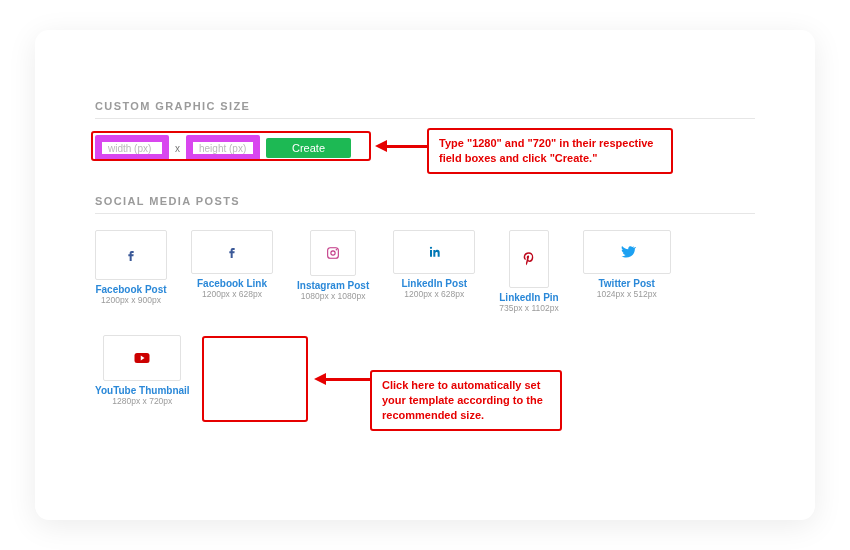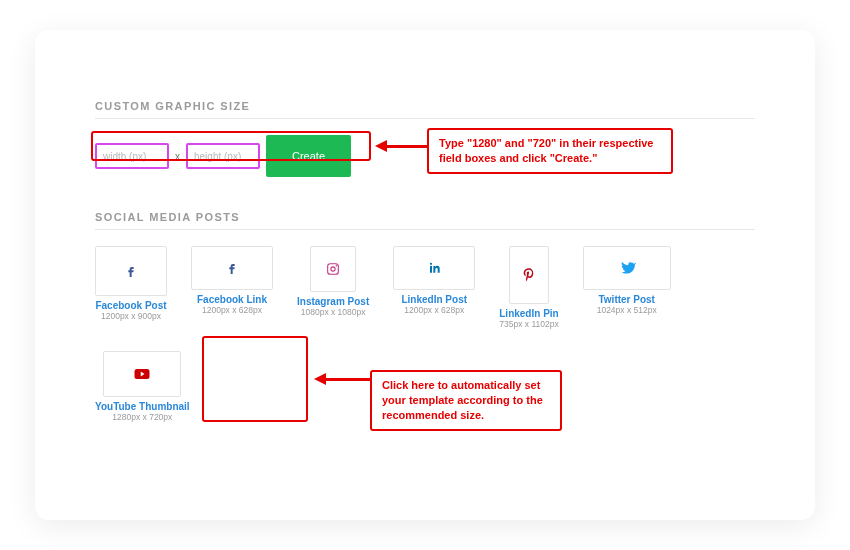--- a/index.html
+++ b/index.html
@@ -36,33 +36,33 @@
   .custom-size-row {
     display: flex;
     align-items: center;
     gap: 6px;
     margin-bottom: 34px;
     position: relative;
   }
   .size-input {
     width: 74px;
     height: 26px;
-    border: 2px solid #d946ef;
+    border: 7px solid #d946ef;
     border-radius: 2px;
     font-size: 10px;
     padding: 0 6px;
     color: #555;
   }
   .size-input::placeholder { color: #b9b9b9; }
   .times {
     font-size: 10px;
     color: #777;
   }
   .create-btn {
-    height: 42px;
+    height: 20px;
     padding: 0 26px;
     background: #1db954;
     border: none;
     border-radius: 2px;
     color: #fff;
     font-size: 11px;
     font-weight: 500;
     cursor: pointer;
   }
   .grid {

